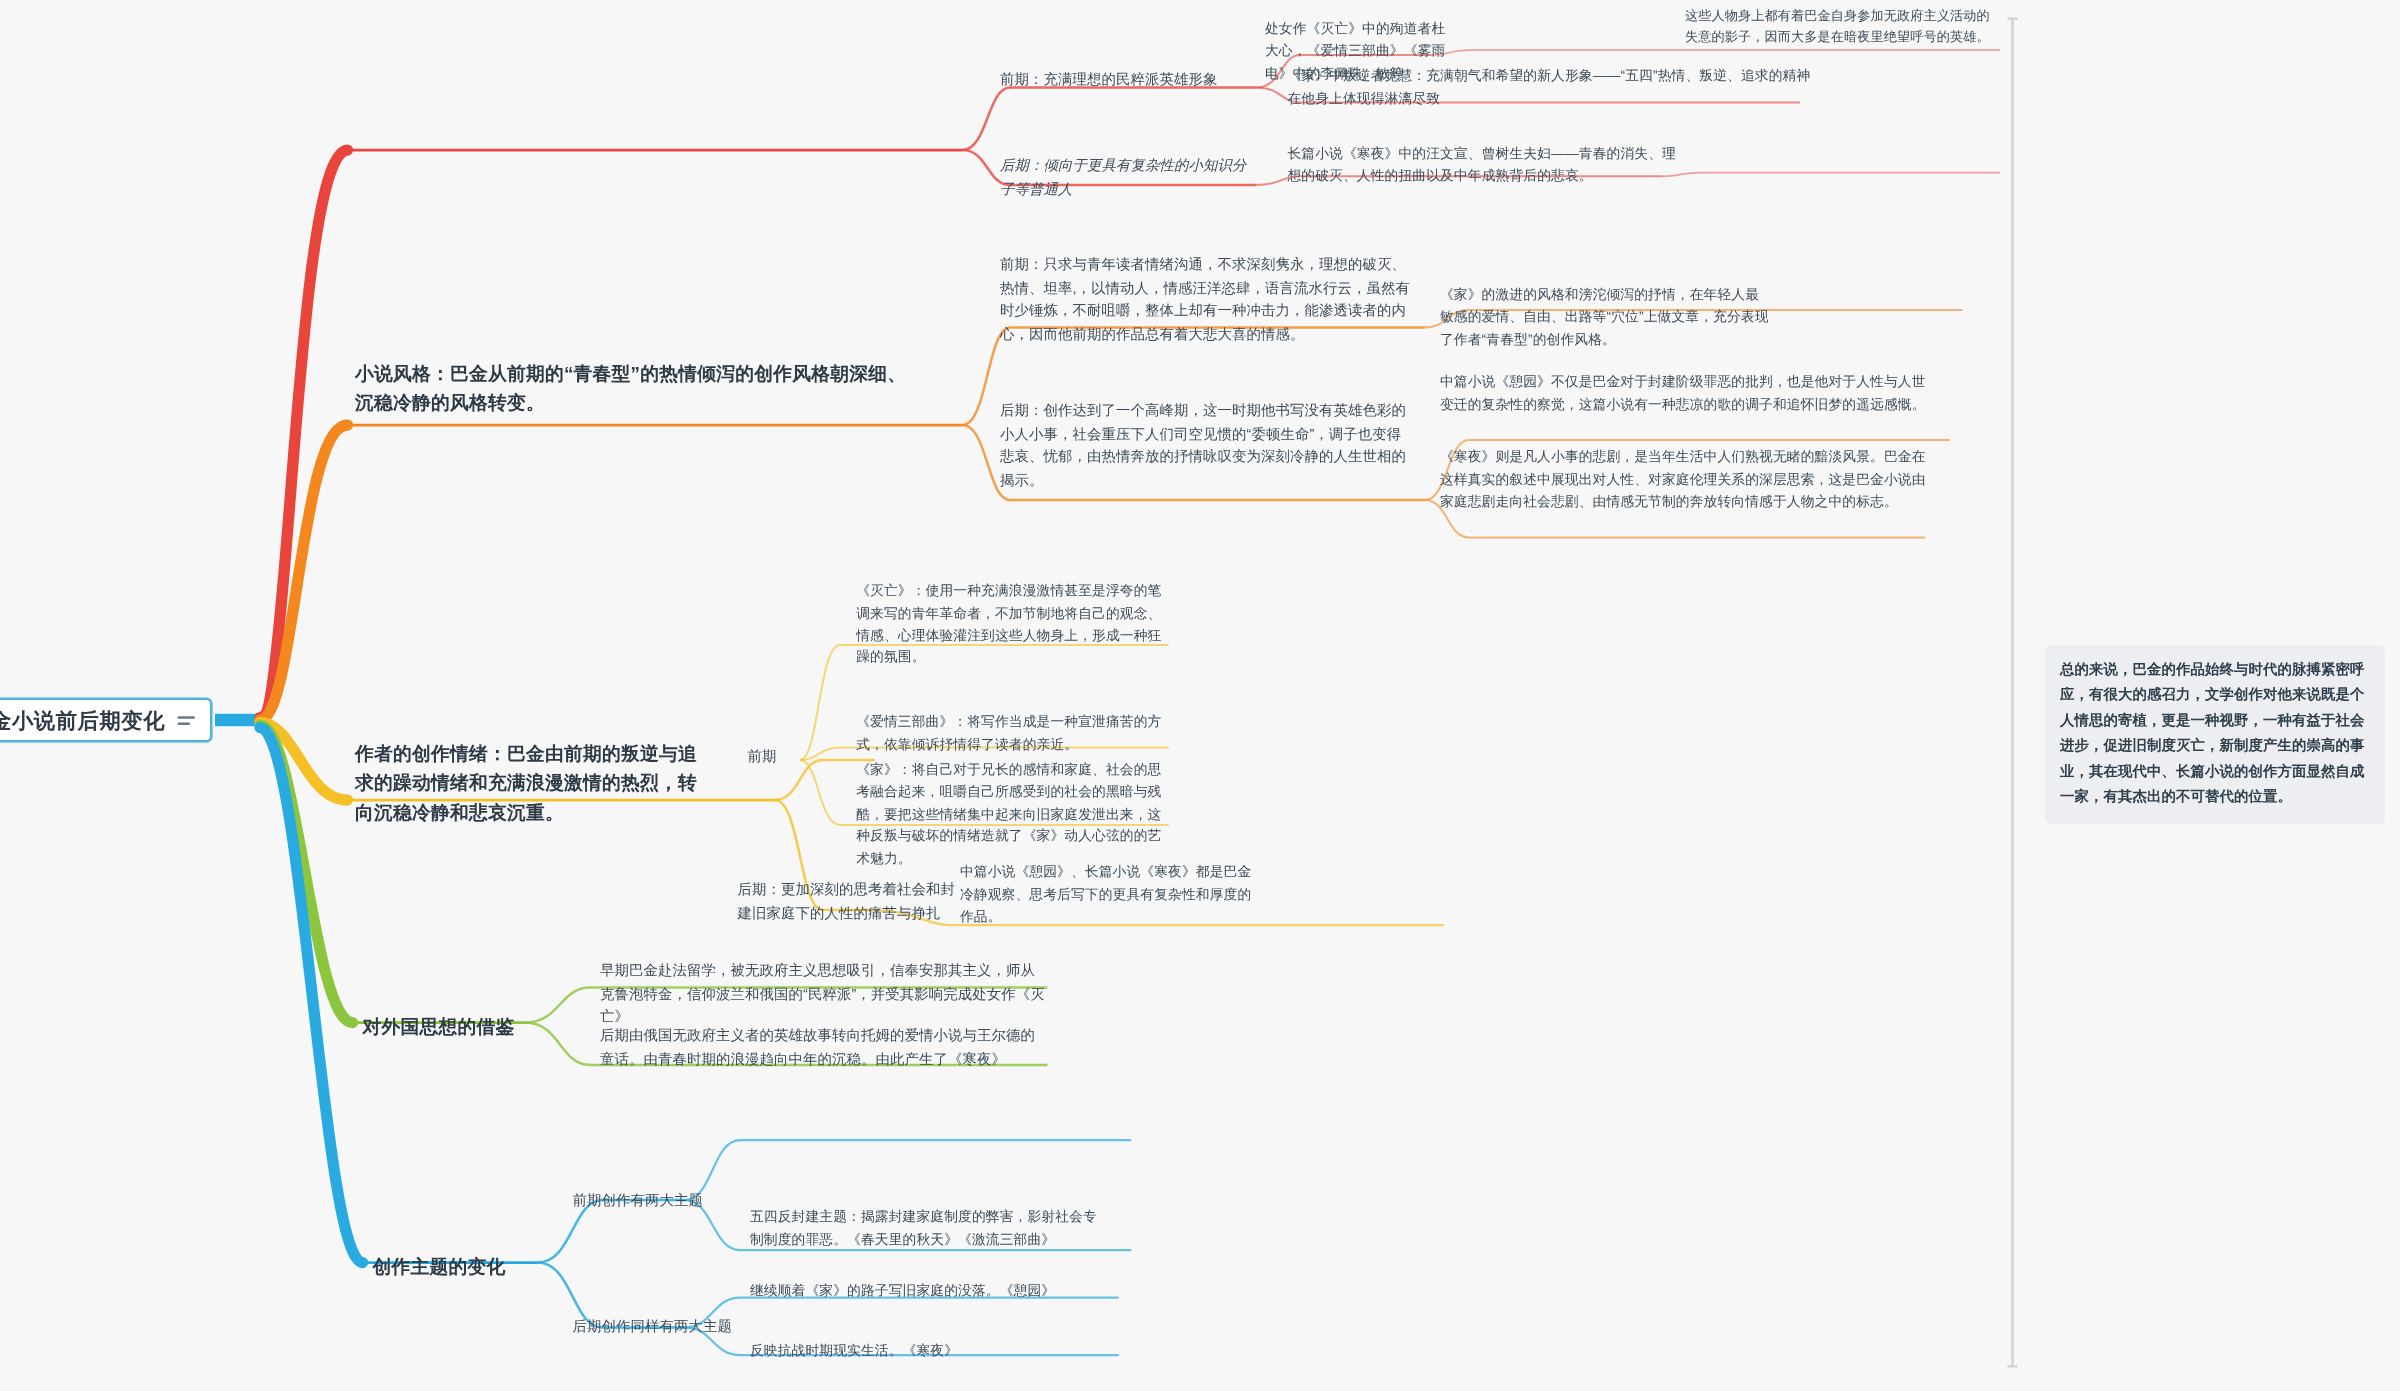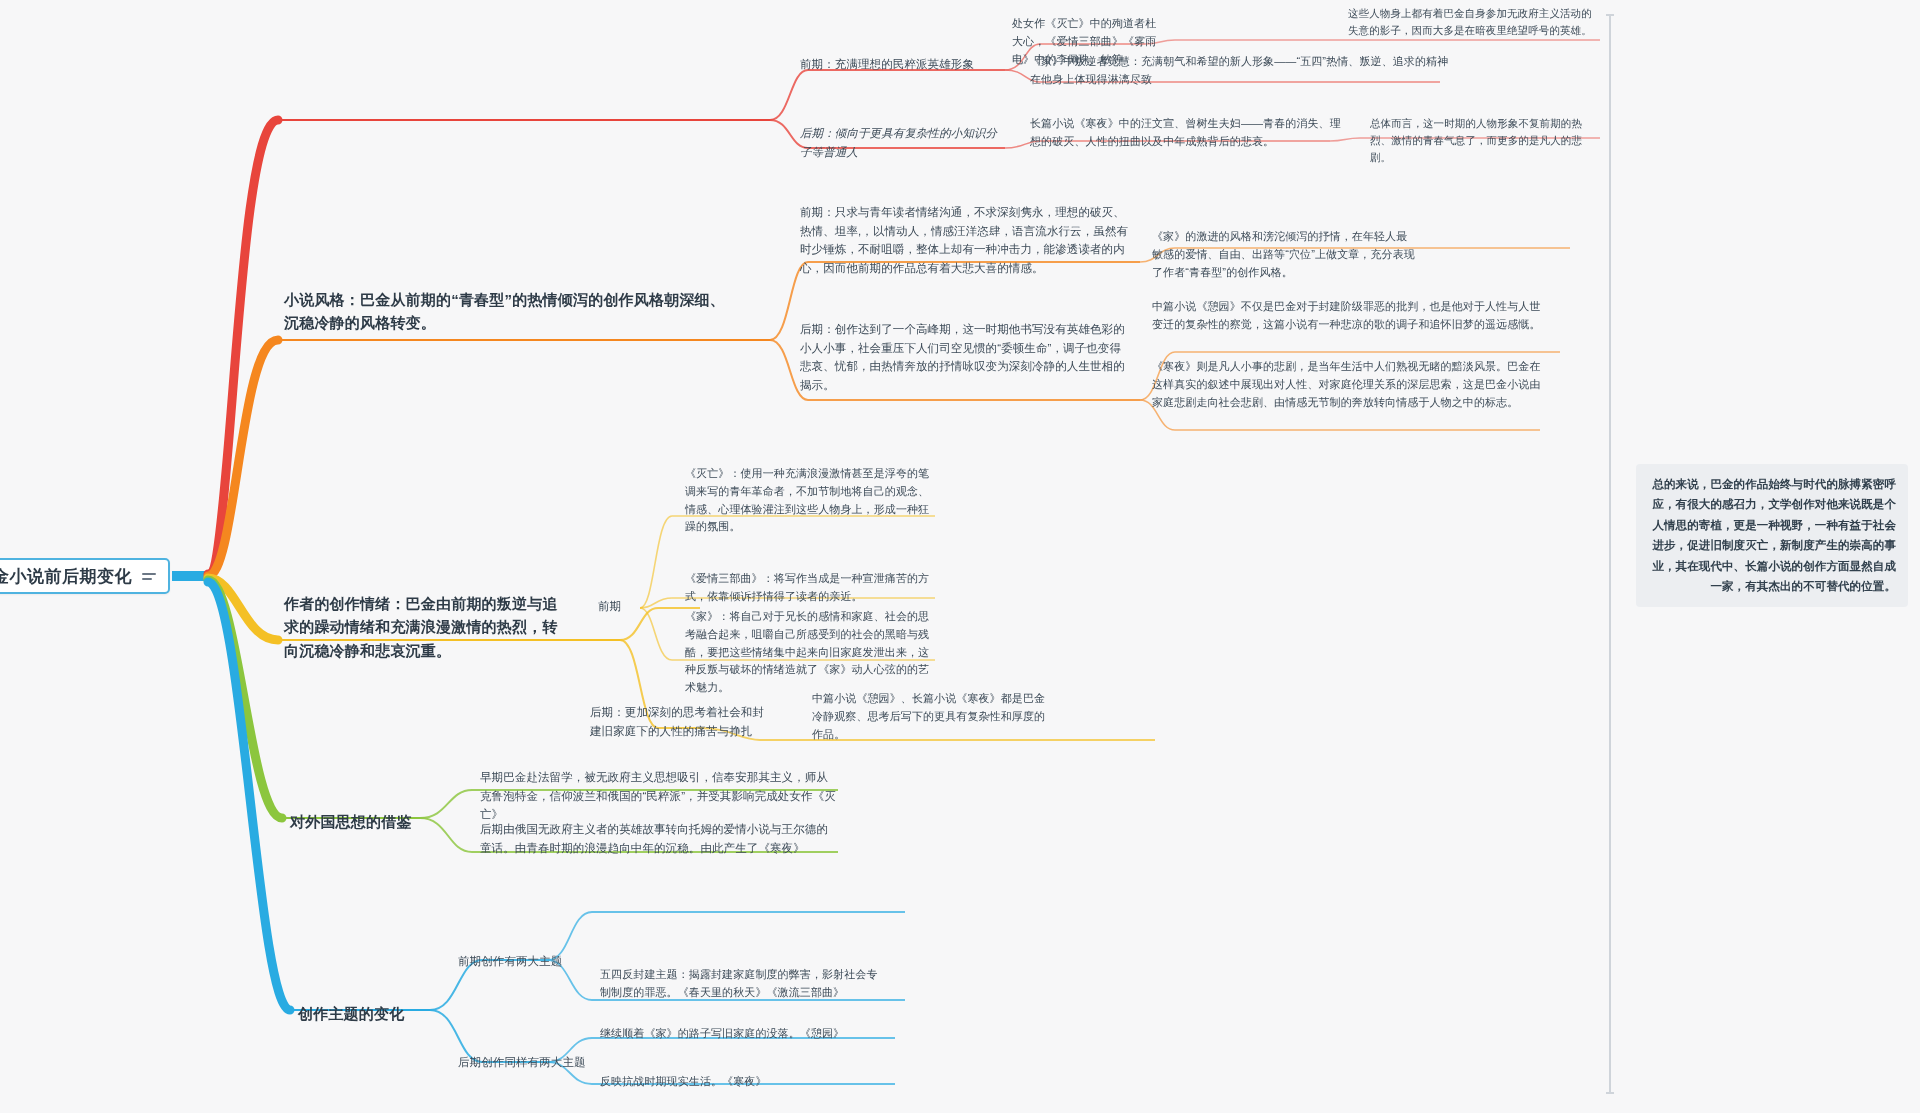--- a/index.html
+++ b/index.html
@@ -59,21 +59,21 @@
     line-height: 1.62; letter-spacing: 0.1px;
   }
   
   .l4 {
     font-size: 10.5px; color: #3c4a57;
     line-height: 1.6; letter-spacing: 0.1px;
   }
 
   
   .summary-wrap {
-    left: 1636px; top: 464px; width: 272px; text-align: right;
+    left: 1636px; top: 516px; width: 272px;
   }
   .summary {
     background: #eceef1;
     border-radius: 4px;
     padding: 10px 12px;
     font-size: 11.5px;
     font-weight: 700;
     color: #31404d;
     line-height: 1.78;
     letter-spacing: 0.1px;
@@ -158,40 +158,39 @@
 
 
   <div class="node l2" style="left:800px; top:55px; width:215px;">前期：充满理想的民粹派英雄形象</div>
   <div class="node l2" style="left:800px; top:124px; width:200px;font-style:italic;">后期：倾向于更具有复杂性的小知识分子等普通人</div>
 
   <div class="node l3" style="left:1012px; top:15px; width:150px;">处女作《灭亡》中的殉道者杜大心，《爱情三部曲》《雾雨电》中的李佩珠、敏等</div>
   <div class="node l3" style="left:1030px; top:53px; width:420px;">《家》中叛逆者觉慧：充满朝气和希望的新人形象——“五四”热情、叛逆、追求的精神在他身上体现得淋漓尽致</div>
   <div class="node l3" style="left:1030px; top:115px; width:320px;">长篇小说《寒夜》中的汪文宣、曾树生夫妇——青春的消失、理想的破灭、人性的扭曲以及中年成熟背后的悲哀。</div>
 
   <div class="node l4" style="left:1348px; top:5px; width:250px;">这些人物身上都有着巴金自身参加无政府主义活动的失意的影子，因而大多是在暗夜里绝望呼号的英雄。</div>
-  <div class="node l4" style="left:1370px; top:115px; width:228px;">总体而言，这一时期的人物形象不复前期的热烈、激情的青春气息了，而更多的是凡人的悲剧。</div>
 
   <div class="node l1" style="left:284px; top:288px; width:450px;">小说风格：巴金从前期的“青春型”的热情倾泻的创作风格朝深细、沉稳冷静的风格转变。</div>
 
   <div class="node l2" style="left:800px; top:203px; width:330px;">前期：只求与青年读者情绪沟通，不求深刻隽永，理想的破灭、热情、坦率,，以情动人，情感汪洋恣肆，语言流水行云，虽然有时少锤炼，不耐咀嚼，整体上却有一种冲击力，能渗透读者的内心，因而他前期的作品总有着大悲大喜的情感。</div>
   <div class="node l2" style="left:800px; top:320px; width:330px;">后期：创作达到了一个高峰期，这一时期他书写没有英雄色彩的小人小事，社会重压下人们司空见惯的“委顿生命”，调子也变得悲哀、忧郁，由热情奔放的抒情咏叹变为深刻冷静的人生世相的揭示。</div>
 
   <div class="node l3" style="left:1152px; top:228px; width:265px;">《家》的激进的风格和滂沱倾泻的抒情，在年轻人最敏感的爱情、自由、出路等“穴位”上做文章，充分表现了作者“青春型”的创作风格。</div>
   <div class="node l3" style="left:1152px; top:298px; width:390px;">中篇小说《憩园》不仅是巴金对于封建阶级罪恶的批判，也是他对于人性与人世变迁的复杂性的察觉，这篇小说有一种悲凉的歌的调子和追怀旧梦的遥远感慨。</div>
   <div class="node l3" style="left:1152px; top:358px; width:393px;">《寒夜》则是凡人小事的悲剧，是当年生活中人们熟视无睹的黯淡风景。巴金在这样真实的叙述中展现出对人性、对家庭伦理关系的深层思索，这是巴金小说由家庭悲剧走向社会悲剧、由情感无节制的奔放转向情感于人物之中的标志。</div>
 
   <div class="node l1" style="left:284px; top:592px; width:275px;">作者的创作情绪：巴金由前期的叛逆与追求的躁动情绪和充满浪漫激情的热烈，转向沉稳冷静和悲哀沉重。</div>
 
   <div class="node l2" style="left:598px; top:597px; width:60px;">前期</div>
   <div class="node l2" style="left:590px; top:703px; width:180px;">后期：更加深刻的思考着社会和封建旧家庭下的人性的痛苦与挣扎</div>
 
   <div class="node l3" style="left:685px; top:465px; width:250px;">《灭亡》：使用一种充满浪漫激情甚至是浮夸的笔调来写的青年革命者，不加节制地将自己的观念、情感、心理体验灌注到这些人物身上，形成一种狂躁的氛围。</div>
   <div class="node l3" style="left:685px; top:570px; width:250px;">《爱情三部曲》：将写作当成是一种宣泄痛苦的方式，依靠倾诉抒情得了读者的亲近。</div>
   <div class="node l3" style="left:685px; top:608px; width:250px;">《家》：将自己对于兄长的感情和家庭、社会的思考融合起来，咀嚼自己所感受到的社会的黑暗与残酷，要把这些情绪集中起来向旧家庭发泄出来，这种反叛与破坏的情绪造就了《家》动人心弦的的艺术魅力。</div>
-  <div class="node l3" style="left:768px; top:690px; width:242px;margin-left:44px;">中篇小说《憩园》、长篇小说《寒夜》都是巴金冷静观察、思考后写下的更具有复杂性和厚度的作品。</div>
+  <div class="node l3" style="left:768px; top:690px; width:242px;">中篇小说《憩园》、长篇小说《寒夜》都是巴金冷静观察、思考后写下的更具有复杂性和厚度的作品。</div>
 
   <div class="node l1" style="left:290px; top:810px; width:200px;">对外国思想的借鉴</div>
 
   <div class="node l2" style="left:480px; top:768px; width:358px;">早期巴金赴法留学，被无政府主义思想吸引，信奉安那其主义，师从克鲁泡特金，信仰波兰和俄国的“民粹派”，并受其影响完成处女作《灭亡》</div>
   <div class="node l2" style="left:480px; top:820px; width:358px;">后期由俄国无政府主义者的英雄故事转向托姆的爱情小说与王尔德的童话。由青春时期的浪漫趋向中年的沉稳。由此产生了《寒夜》</div>
 
   <div class="node l1" style="left:298px; top:1002px; width:200px;">创作主题的变化</div>
 
   <div class="node l2" style="left:458px; top:952px; width:140px;">前期创作有两大主题</div>
   <div class="node l2" style="left:458px; top:1053px; width:160px;">后期创作同样有两大主题</div>

